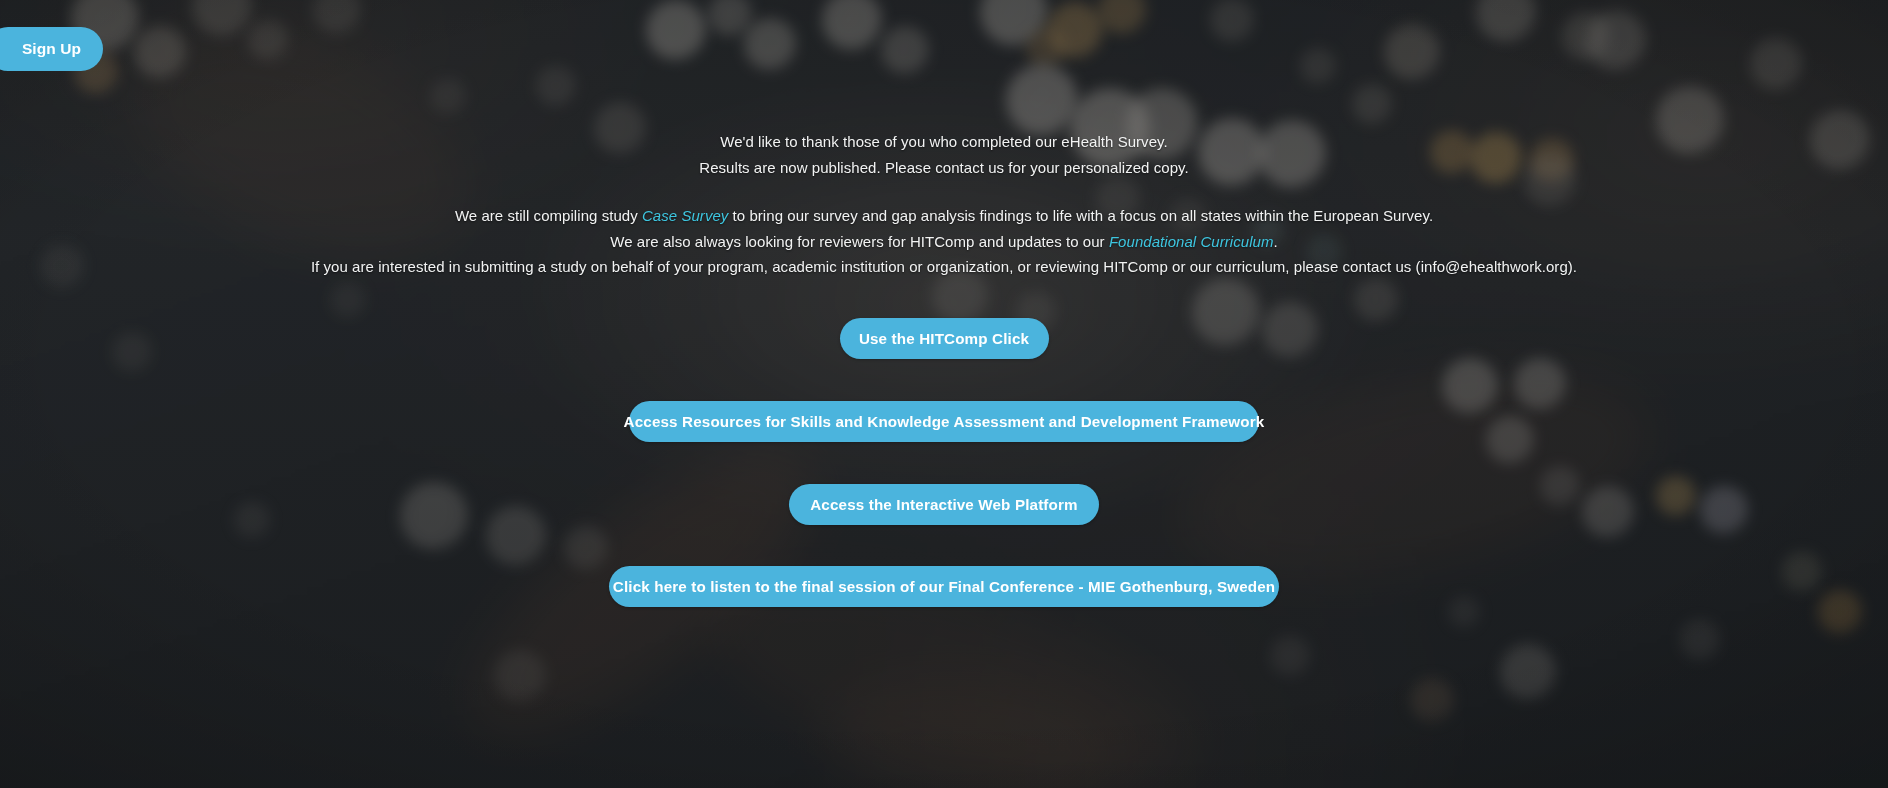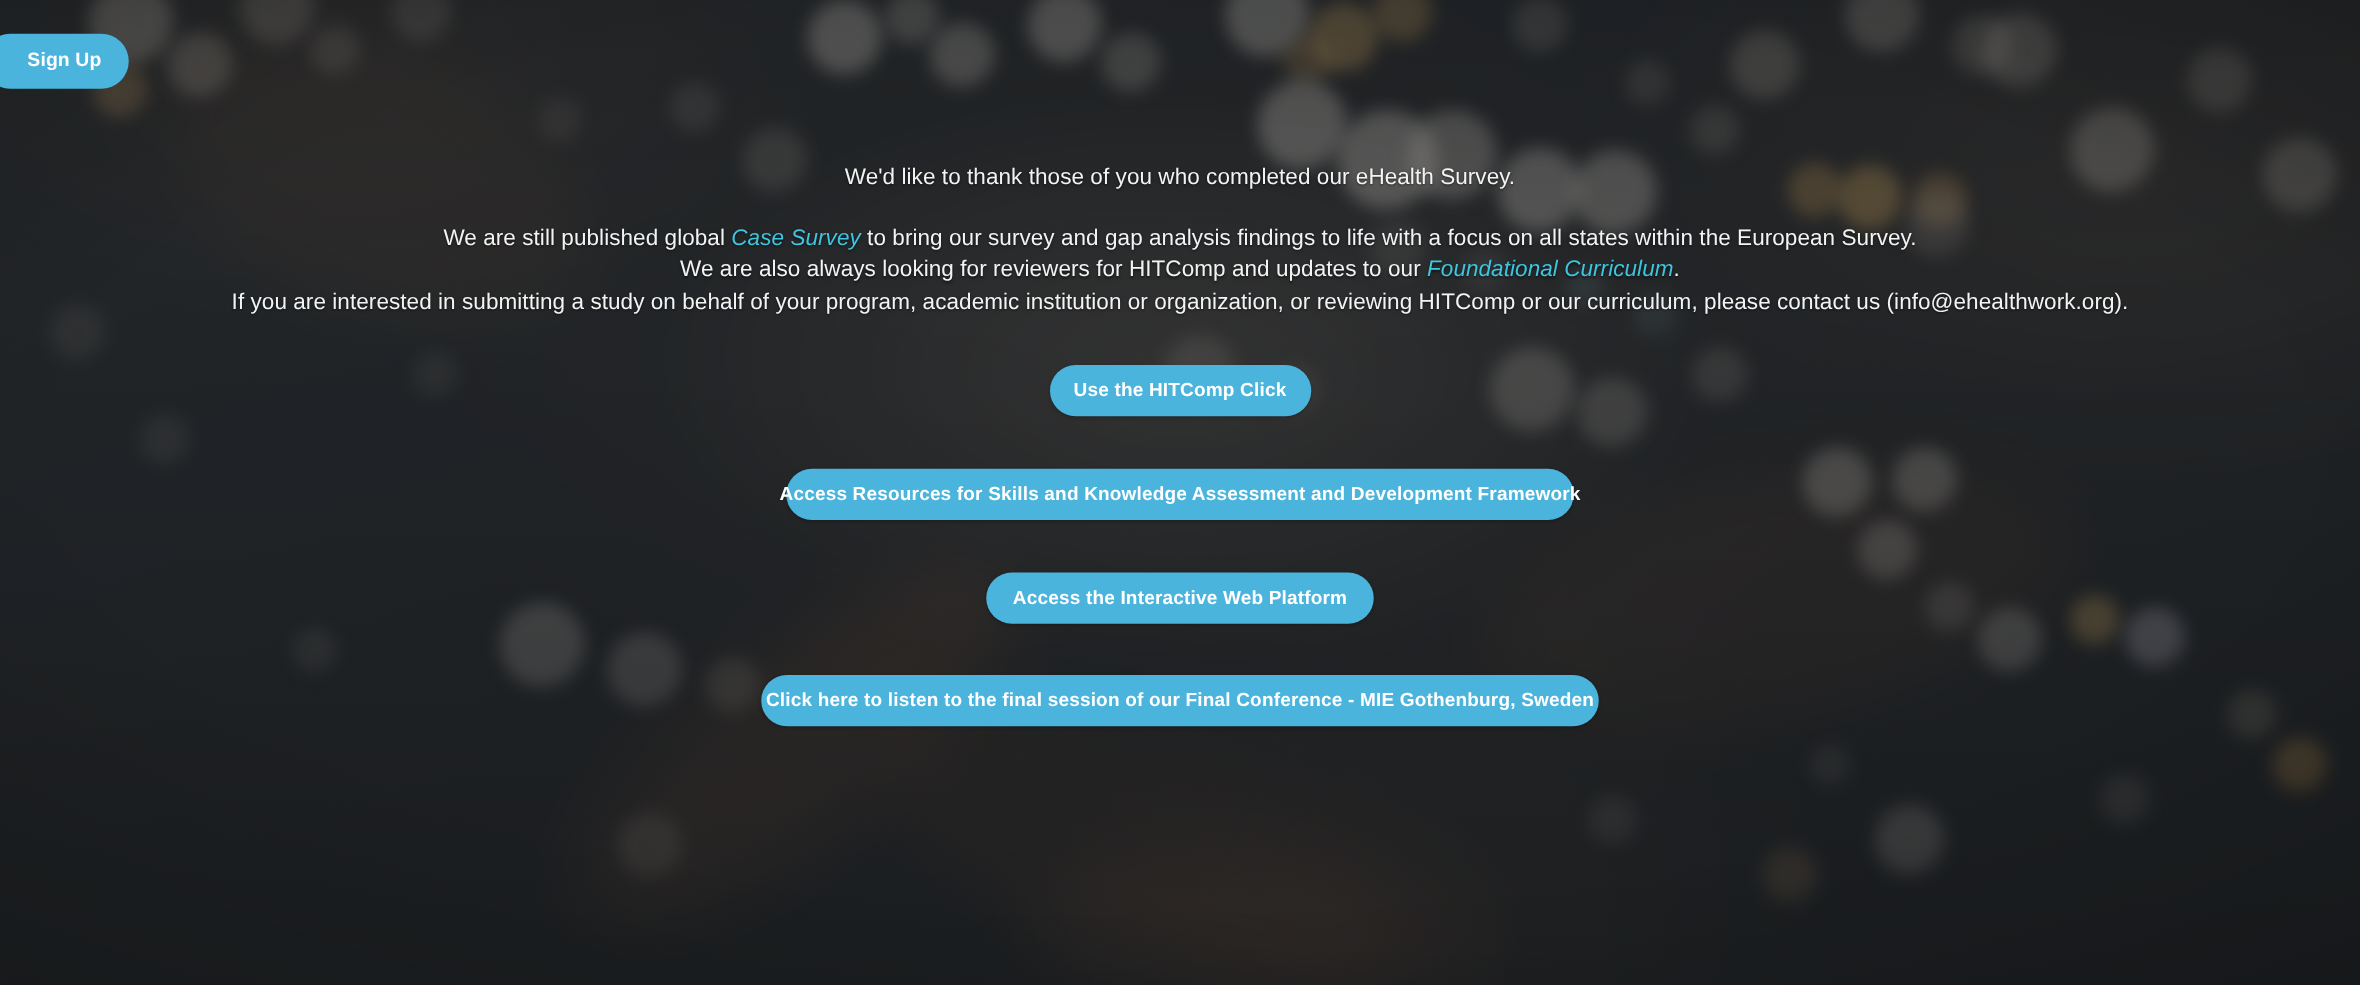--- a/index.html
+++ b/index.html
@@ -103,21 +103,21 @@
   .content {
     position:absolute;
     left:0;
     right:0;
     top:108px;
     text-align:center;
     color:#f0f1f1;
   }
 
   .para {
-    font-size:18px;
+    font-size:15px;
     line-height:25.5px;
     color:#f2f3f3;
     letter-spacing:0.05px;
     text-shadow:0 1px 2px rgba(0,0,0,0.55);
   }
 
   .para-block-1 { margin-bottom:23px; }
 
   .link-em {
     color:#3ec6e0;
@@ -243,25 +243,26 @@
 </div>
 
 <div class="page">
 
   <button class="signup-btn">Sign Up</button>
 
   <div class="content">
 
     <div class="para para-block-1">
       <div>We'd like to thank those of you who completed our eHealth Survey.</div>
+      <div>Results are now published. Please contact us for your personalized copy.</div>
     </div>
 
     <div class="para">
       <div>
-        <span>We are still published global </span><a class="link-em">Case Survey</a><span> to bring our survey and gap analysis findings to life with a focus on all states within the European Survey.</span>
+        <span>We are still compiling study </span><a class="link-em">Case Survey</a><span> to bring our survey and gap analysis findings to life with a focus on all states within the European Survey.</span>
       </div>
       <div>
         <span>We are also always looking for reviewers for HITComp and updates to our </span><a class="link-em">Foundational Curriculum</a><span>.</span>
       </div>
       <div>If you are interested in submitting a study on behalf of your program, academic institution or organization, or reviewing HITComp or our curriculum, please contact us (info@ehealthwork.org).</div>
     </div>
 
     <div class="btn-stack">
       <button class="cta cta-1">Use the HITComp Click</button>
       <button class="cta cta-3">Access Resources for Skills and Knowledge Assessment and Development Framework</button>

